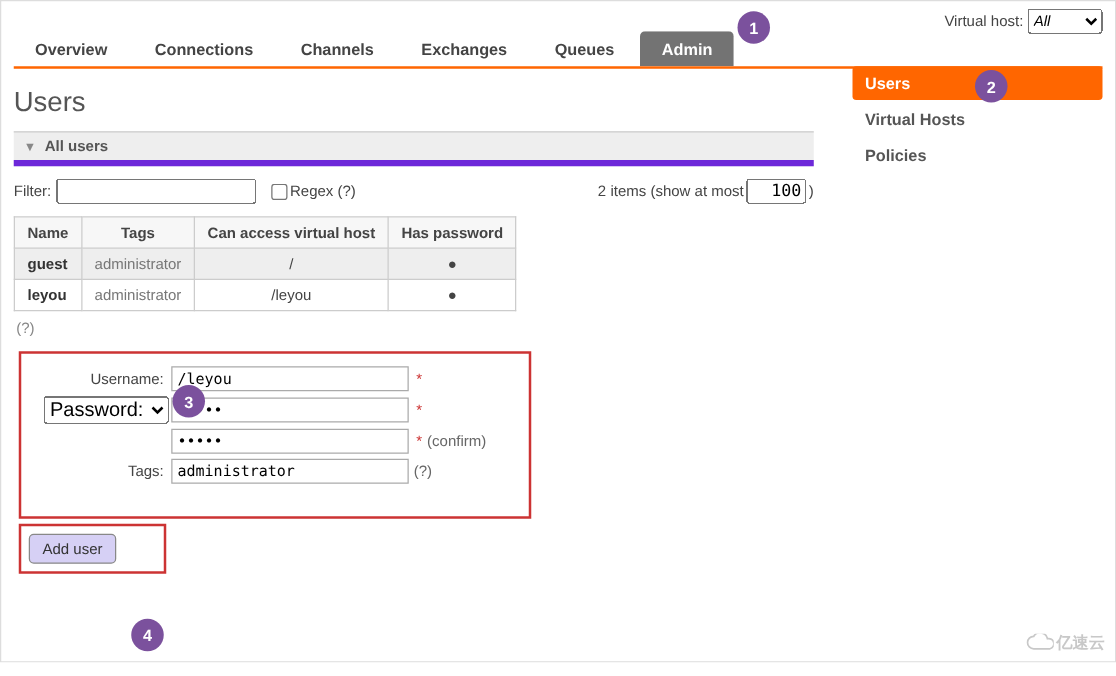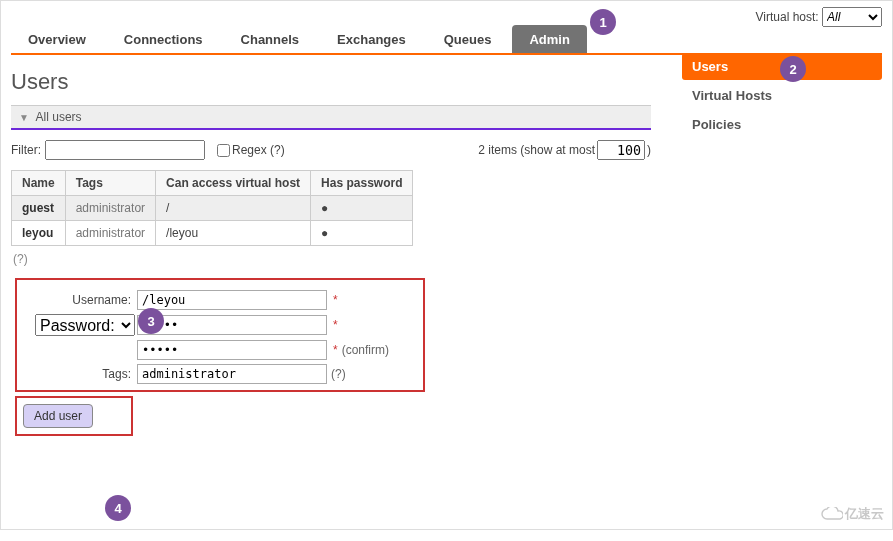--- a/index.html
+++ b/index.html
@@ -96,23 +96,23 @@
   h1 {
     font-size: 22px;
     font-weight: normal;
     color: #555;
     margin: 14px 0 10px 0;
   }
   
   .section-head {
     background: #eee;
     border-top: 1px solid #ccc;
-    border-bottom: 2px solid #6d28d9;
+    border-bottom: 5px solid #6d28d9;
     padding: 4px 8px;
-    font-weight: normal;
+    font-weight: bold;
     color: #555;
     width: 640px;
     margin-top: 8px;
     cursor: pointer;
   }
   .section-head .tri {
     color: #888;
     font-size: 10px;
     margin-right: 4px;
   }
@@ -148,42 +148,42 @@
     margin: 0 2px;
   }
   
   table.users {
     border-collapse: collapse;
     margin-top: 4px;
   }
   table.users th, table.users td {
     border: 1px solid #ccc;
     padding: 5px 10px;
-    text-align: left;
+    text-align: center;
   }
   table.users th {
     background: #f7f7f7;
     font-weight: bold;
   }
   table.users td.name {
     font-weight: bold;
     text-align: left;
     color: #333;
   }
   table.users tr.alt td { background: #eee; }
   table.users td.tag { color:#777; }
   .helpq {
     color: #888;
     margin: 6px 0 12px 2px;
     cursor: help;
   }
   
   .form-box {
     border: 2px solid #c33;
-    padding: 6px 8px 2px 8px;
+    padding: 6px 8px 22px 8px;
     width: 410px;
     margin-top: 4px;
     margin-left: 4px;
   }
   .form-row {
     display: flex;
     align-items: center;
     margin: 4px 0;
   }
   .form-row .label {

